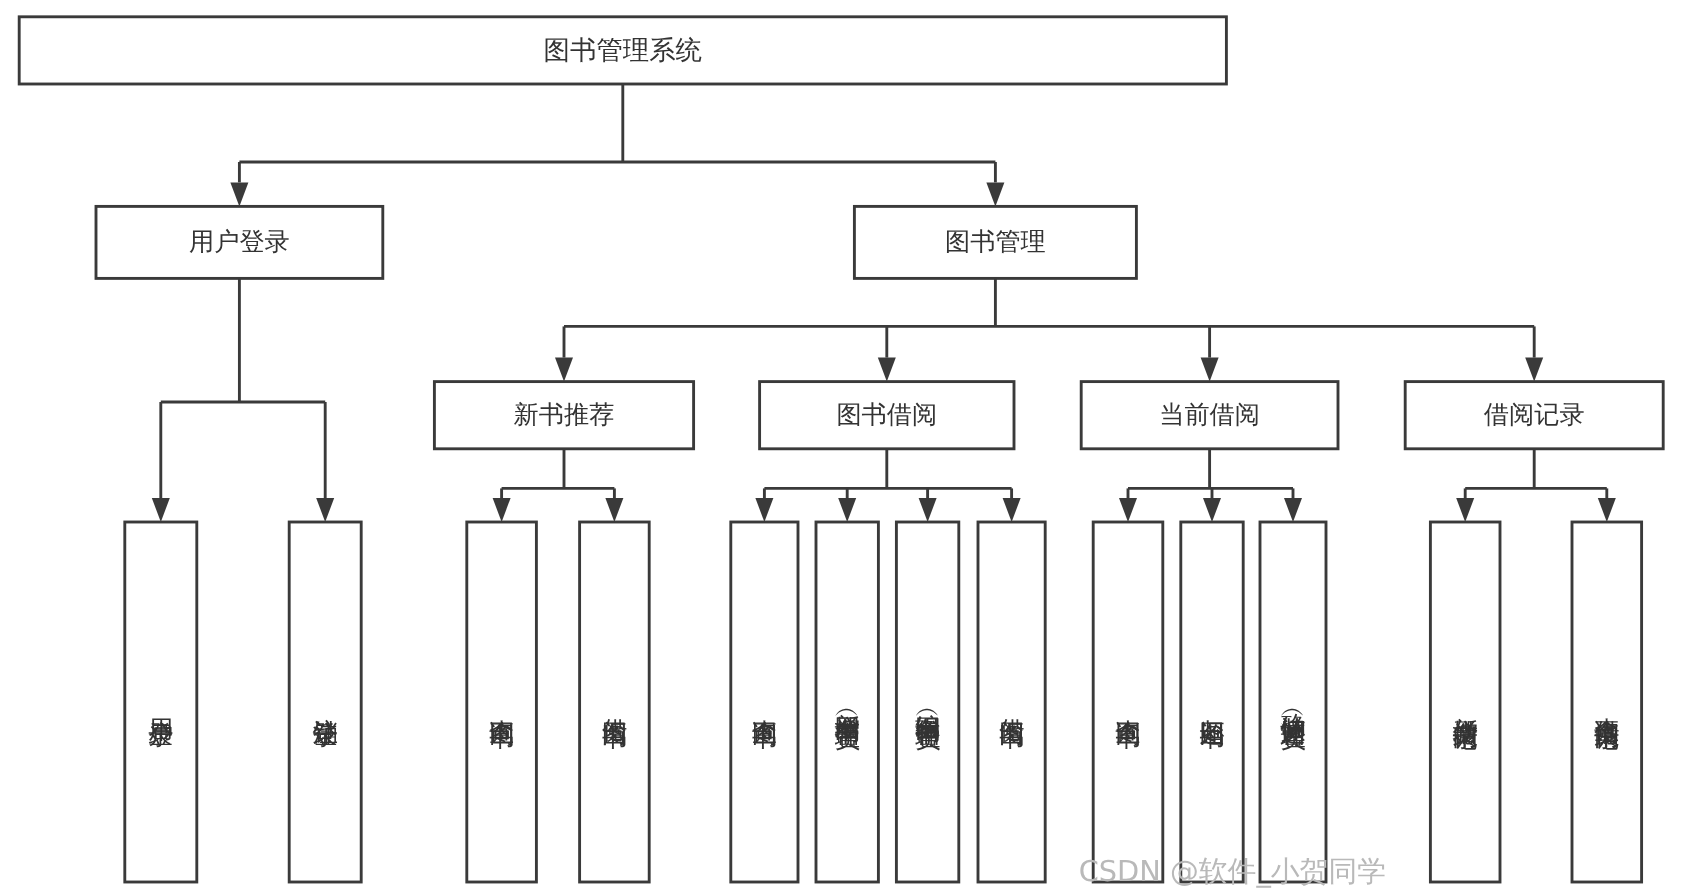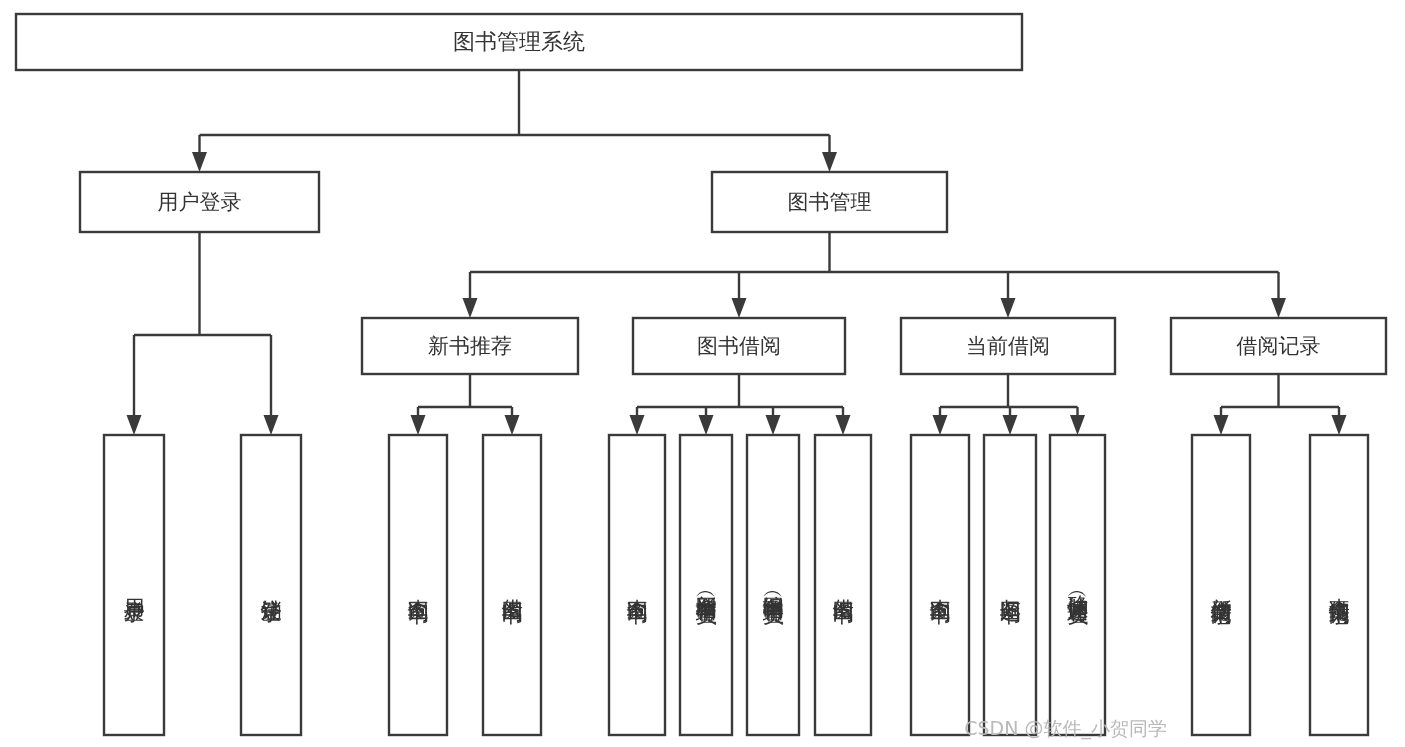--- a/index.html
+++ b/index.html
@@ -67,24 +67,24 @@
     font-family: "DejaVu Sans", "Liberation Sans", sans-serif;
     font-size: 21px;
     line-height: 1.06;
     letter-spacing: 1.5px;
     color: #333333;
     white-space: nowrap;
     text-align: center;
   }
   .watermark {
     position: absolute;
-    right: 4px;
+    right: 16px;
     bottom: 5px;
     font-family: "DejaVu Sans", "Liberation Sans", sans-serif;
-    font-size: 19px;
+    font-size: 24px;
     color: #b9b9b9;
     white-space: nowrap;
     pointer-events: none;
   }
 </style>
 </head>
 <body>
 
 <div id="diagram-root">
 

